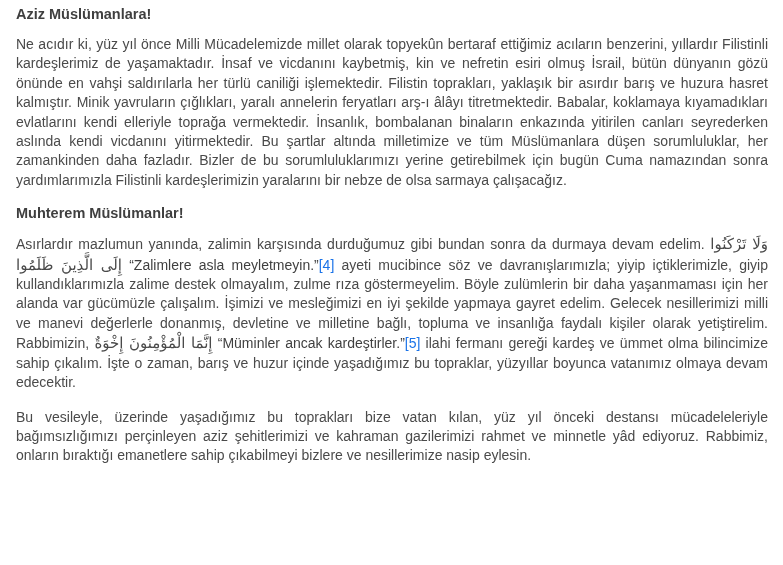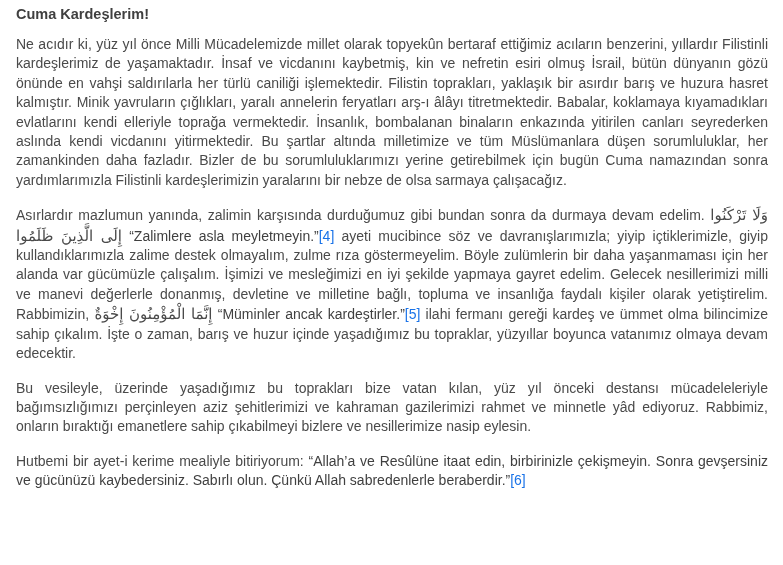--- a/index.html
+++ b/index.html
@@ -26,25 +26,25 @@
   p{margin:0 0 15px 0;text-align:justify;}
   b{font-weight:normal;color:var(--heading-color);}
   .arabic{font-size:15px;line-height:19.4px;}
   .ref{color:var(--link-color);text-decoration:none;cursor:pointer;}
 </style>
 </head>
 <body>
 
 <main>
 
-  <h2>Cuma Kardeşlerim!</h2>
+  <h2>Aziz Müslümanlara!</h2>
 
   <p><span>Ne acıdır ki, yüz yıl önce Milli Mücadelemizde millet olarak topyekûn bertaraf ettiğimiz acıların benzerini, yıllardır Filistinli kardeşlerimiz de yaşamaktadır. İnsaf ve vicdanını kaybetmiş, kin ve nefretin esiri olmuş İsrail, bütün dünyanın gözü önünde en vahşi saldırılarla her türlü caniliği işlemektedir. Filistin toprakları, yaklaşık bir asırdır barış ve huzura hasret kalmıştır. Minik yavruların çığlıkları, yaralı annelerin feryatları arş-ı âlâyı titretmektedir. Babalar, koklamaya kıyamadıkları evlatlarını kendi elleriyle toprağa vermektedir. İnsanlık, bombalanan binaların enkazında yitirilen canları seyrederken aslında kendi vicdanını yitirmektedir. Bu şartlar altında milletimize ve tüm Müslümanlara düşen sorumluluklar, her zamankinden daha fazladır. Bizler de bu sorumluluklarımızı yerine getirebilmek için bugün Cuma namazından sonra yardımlarımızla Filistinli kardeşlerimizin yaralarını bir nebze de olsa sarmaya çalışacağız.</span></p>
 
+  <h2>Muhterem Müslümanlar!</h2>
 
   <p><span>Asırlardır mazlumun yanında, zalimin karşısında durduğumuz gibi bundan sonra da durmaya devam edelim. </span><span class="arabic">وَلَا تَرْكَنُوا إِلَى الَّذِينَ ظَلَمُوا</span><b> “Zalimlere asla meyletmeyin.”</b><a class="ref">[4]</a><span> ayeti mucibince söz ve davranışlarımızla; yiyip içtiklerimizle, giyip kullandıklarımızla zalime destek olmayalım, zulme rıza göstermeyelim. Böyle zulümlerin bir daha yaşanmaması için her alanda var gücümüzle çalışalım. İşimizi ve mesleğimizi en iyi şekilde yapmaya gayret edelim. Gelecek nesillerimizi milli ve manevi değerlerle donanmış, devletine ve milletine bağlı, topluma ve insanlığa faydalı kişiler olarak yetiştirelim. Rabbimizin, </span><span class="arabic">إِنَّمَا الْمُؤْمِنُونَ إِخْوَةٌ</span><b> “Müminler ancak kardeştirler.”</b><a class="ref">[5]</a><span> ilahi fermanı gereği kardeş ve ümmet olma bilincimize sahip çıkalım. İşte o zaman, barış ve huzur içinde yaşadığımız bu topraklar, yüzyıllar boyunca vatanımız olmaya devam edecektir.</span></p>
 
 
   <p><span>Bu vesileyle, üzerinde yaşadığımız bu toprakları bize vatan kılan, yüz yıl önceki destansı mücadeleleriyle bağımsızlığımızı perçinleyen aziz şehitlerimizi ve kahraman gazilerimizi rahmet ve minnetle yâd ediyoruz. Rabbimiz, onların bıraktığı emanetlere sahip çıkabilmeyi bizlere ve nesillerimize nasip eylesin.</span></p>
 
-  <p><span>Hutbemi bir ayet-i kerime mealiyle bitiriyorum: </span><b>“Allah’a ve Resûlüne itaat edin, birbirinizle çekişmeyin. Sonra gevşersiniz ve gücünüzü kaybedersiniz. Sabırlı olun. Çünkü Allah sabredenlerle beraberdir.”</b><a class="ref">[6]</a></p>
 
 </main>
 
 </body></html>

